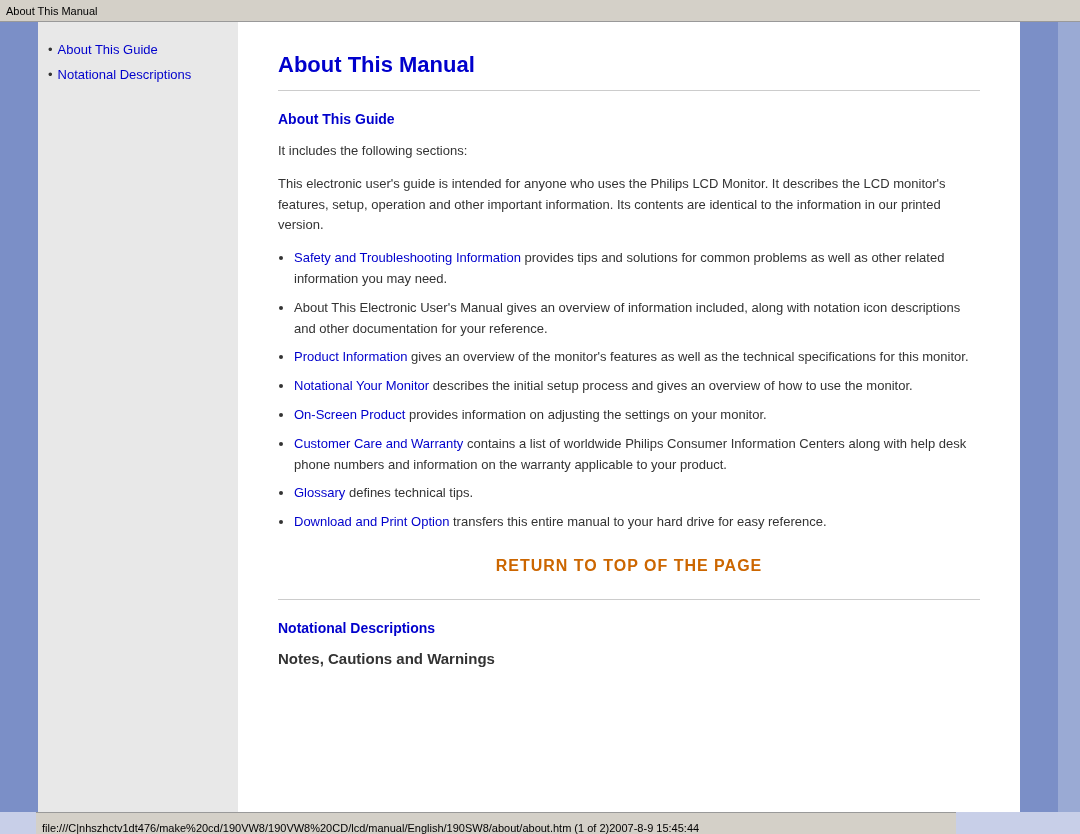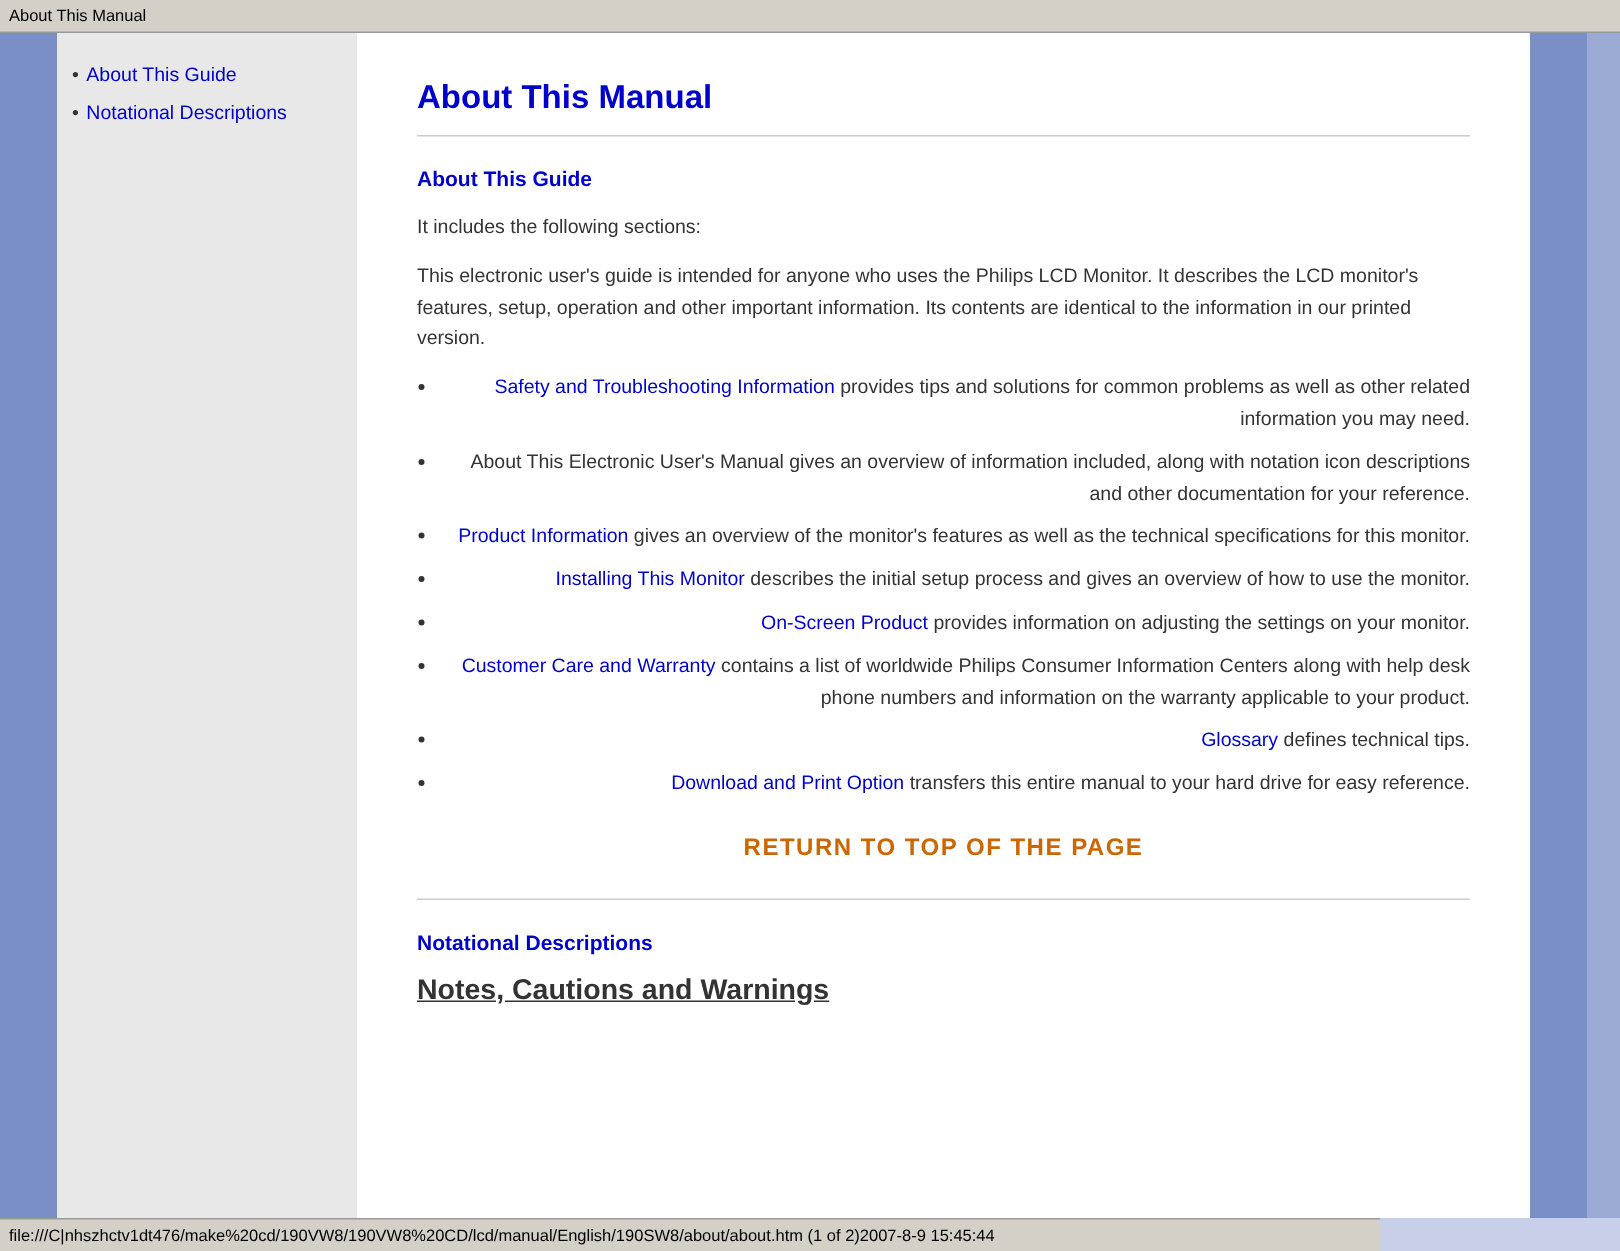--- a/index.html
+++ b/index.html
@@ -98,21 +98,20 @@
       margin-bottom: 14px;
     }
     .body-text {
       font-size: 13px;
       line-height: 1.6;
       color: #333;
       margin-bottom: 12px;
     }
     .list-container {
       margin: 0 0 12px 16px;
-      text-align: right;
     }
     .list-container li {
       margin-bottom: 8px;
       line-height: 1.6;
       font-size: 13px;
       color: #333;
       list-style-type: disc;
     }
     .link {
       color: #0000cc;
@@ -124,38 +123,38 @@
     }
     .return-link a {
       color: #cc6600;
       text-decoration: none;
       font-size: 16px;
       letter-spacing: 1px;
       font-weight: bold;
     }
     .bold-text {
       font-weight: bold;
-      font-size: 19px;
+      font-size: 15px;
       margin-bottom: 8px;
-      text-decoration: underline;
     }
     
     .status-bar {
       background: #d4d0c8;
       height: 22px;
       display: flex;
-      align-items: center;
+      align-items: flex-end;
       padding: 0 6px;
       font-size: 11px;
       color: #000;
       border-top: 1px solid #999;
       position: fixed;
       bottom: 0;
       width: 920px;
       overflow: hidden;
+      margin-left: 36px;
     }
   </style>
 </head>
 <body>
 
 <div class="title-bar">
   <span>About This Manual</span>
 </div>
 
 <div class="main-wrapper">
@@ -192,21 +191,21 @@
             <span> provides tips and solutions for common problems as well as other related information you may need.</span>
           </li>
           <li>
             <span>About This Electronic User's Manual gives an overview of information included, along with notation icon descriptions and other documentation for your reference.</span>
           </li>
           <li>
             <a class="link" href="#">Product Information</a>
             <span> gives an overview of the monitor's features as well as the technical specifications for this monitor.</span>
           </li>
           <li>
-            <a class="link" href="#">Installing This Monitor</a>
+            <a class="link" href="#">Notational Your Monitor</a>
             <span> describes the initial setup process and gives an overview of how to use the monitor.</span>
           </li>
           <li>
             <a class="link" href="#">On-Screen Product</a>
             <span> provides information on adjusting the settings on your monitor.</span>
           </li>
           <li>
             <a class="link" href="#">Customer Care and Warranty</a>
             <span> contains a list of worldwide Philips Consumer Information Centers along with help desk phone numbers and information on the warranty applicable to your product.</span>
           </li>

